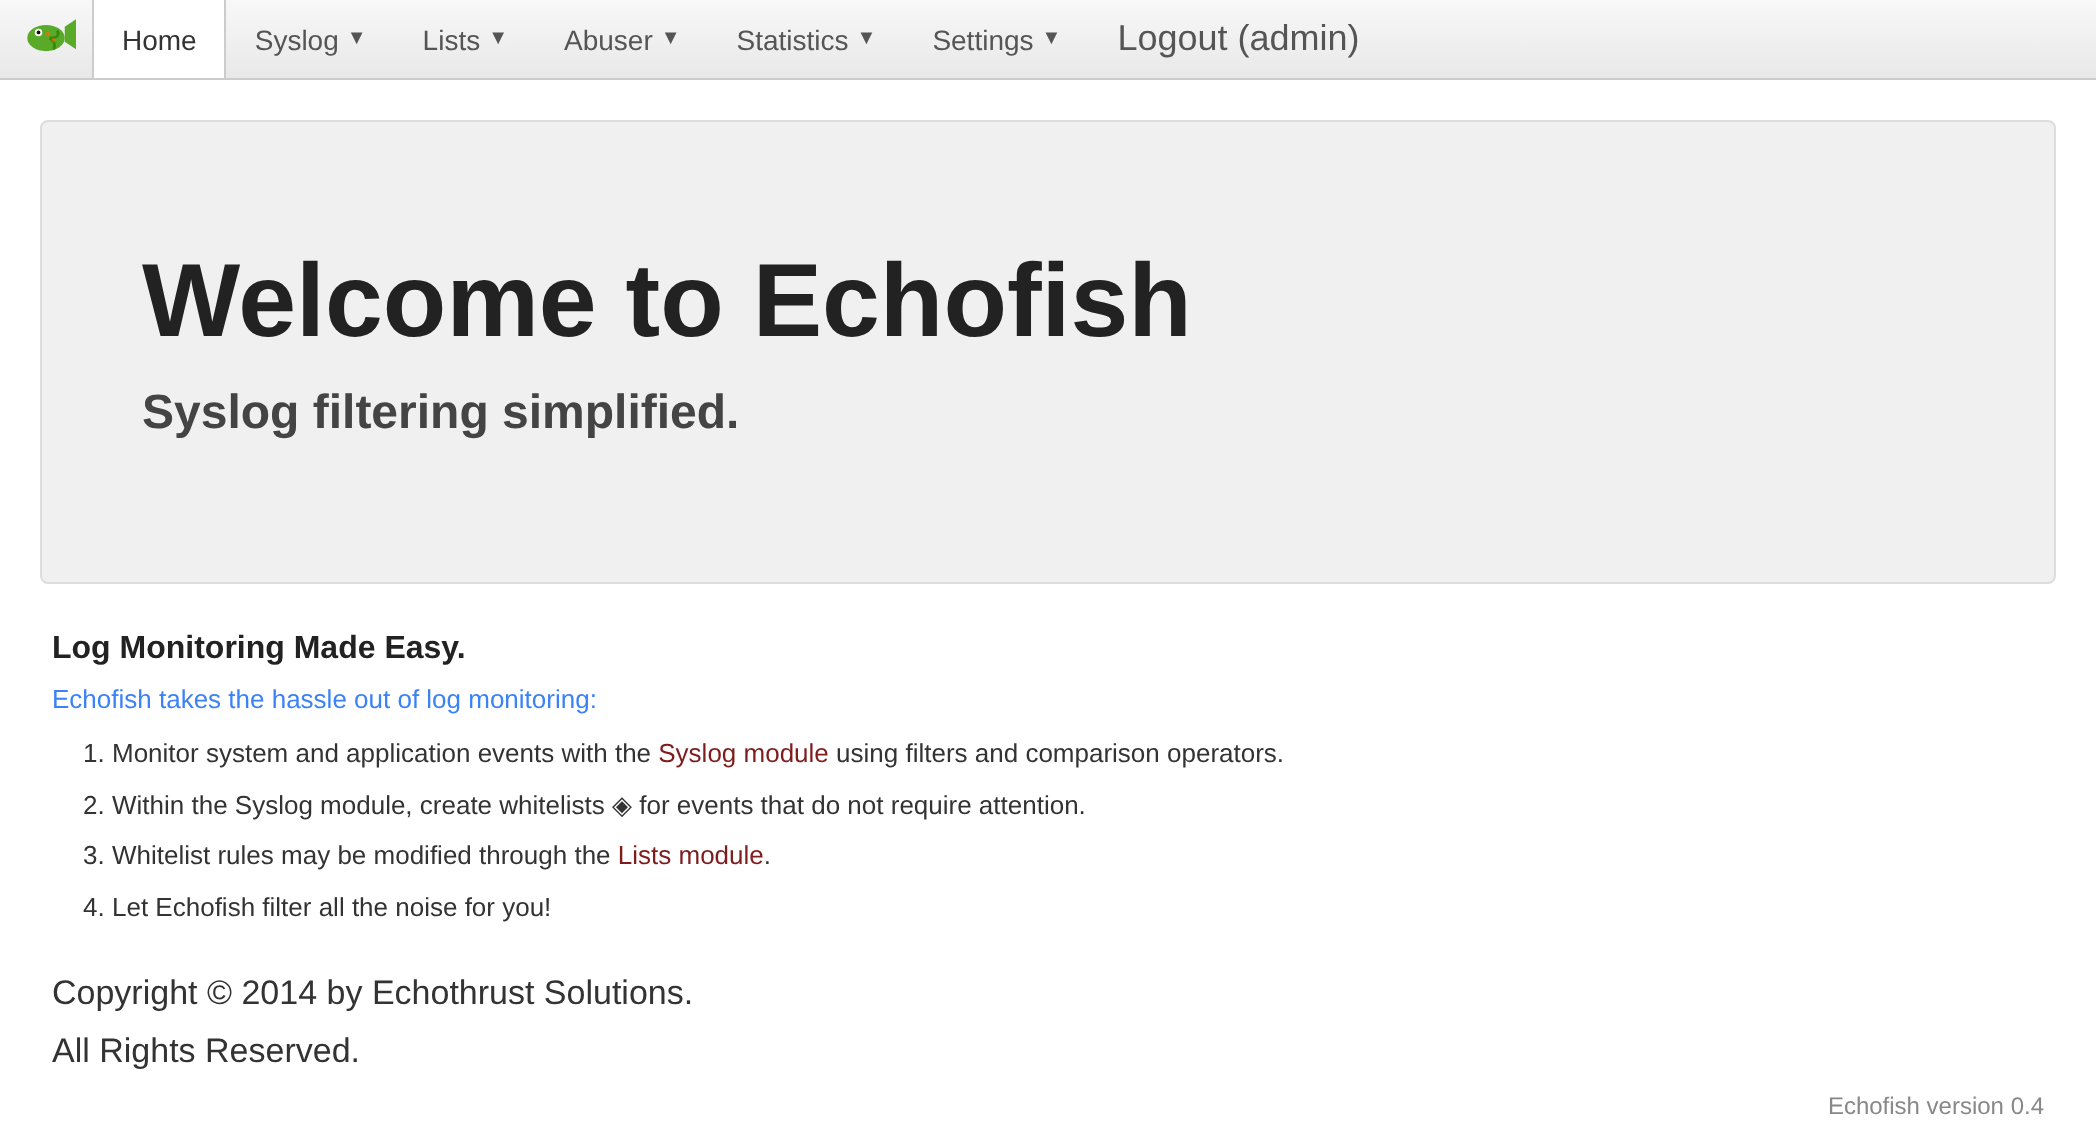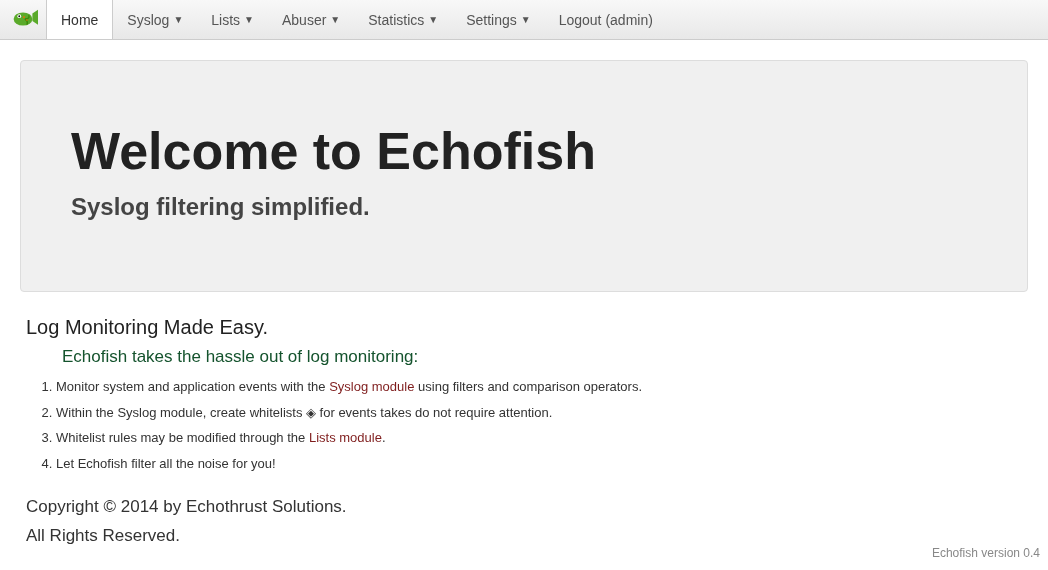--- a/index.html
+++ b/index.html
@@ -67,21 +67,21 @@
       font-weight: normal;
     }
 
     .nav-link .caret {
       margin-left: 4px;
       font-size: 10px;
     }
 
     .nav-logout {
       color: #555;
-      font-size: 14px;
+      font-size: 18px;
     }
 
     
     .main-content {
       padding: 20px 20px 20px 20px;
     }
 
     
     .hero-banner {
       background: #f0f0f0;
@@ -103,31 +103,30 @@
       font-weight: bold;
       color: #444;
     }
 
     
     .body-content {
       padding: 0 6px;
     }
 
     .section-title {
-      font-size: 20px;
-      font-weight: normal;
+      font-size: 16px;
+      font-weight: bold;
       color: #222;
       margin-bottom: 8px;
     }
 
     .intro-text {
-      font-size: 17px;
-      color: #14532d;
+      font-size: 13px;
+      color: #3b82f6;
       margin-bottom: 10px;
-      margin-left: 36px;
     }
 
     .feature-list {
       margin-left: 30px;
       margin-bottom: 20px;
     }
 
     .feature-list li {
       font-size: 13px;
       color: #333;
@@ -148,21 +147,21 @@
     }
 
     .copyright .all-rights {
       display: block;
     }
 
     
     .version-footer {
       position: fixed;
       bottom: 10px;
-      right: 8px;
+      right: 26px;
       font-size: 12px;
       color: #888;
     }
 
     
     .logo-svg {
       width: 30px;
       height: 30px;
     }
 
@@ -239,21 +238,21 @@
 
   <div class="body-content">
     <p class="section-title">Log Monitoring Made Easy.</p>
     <p class="intro-text">Echofish takes the hassle out of log monitoring:</p>
 
     <ol class="feature-list">
       <li class="feature-list-item">
         <span>Monitor system and application events with the </span><a href="#">Syslog module</a><span> using filters and comparison operators.</span>
       </li>
       <li class="feature-list-item">
-        <span>Within the Syslog module, create whitelists </span><span class="filter-icon">◈</span><span> for events takes do not require attention.</span>
+        <span>Within the Syslog module, create whitelists </span><span class="filter-icon">◈</span><span> for events that do not require attention.</span>
       </li>
       <li class="feature-list-item">
         <span>Whitelist rules may be modified through the </span><a href="#">Lists module</a><span>.</span>
       </li>
       <li class="feature-list-item">
         <span>Let Echofish filter all the noise for you!</span>
       </li>
     </ol>
 
     <div class="copyright">

